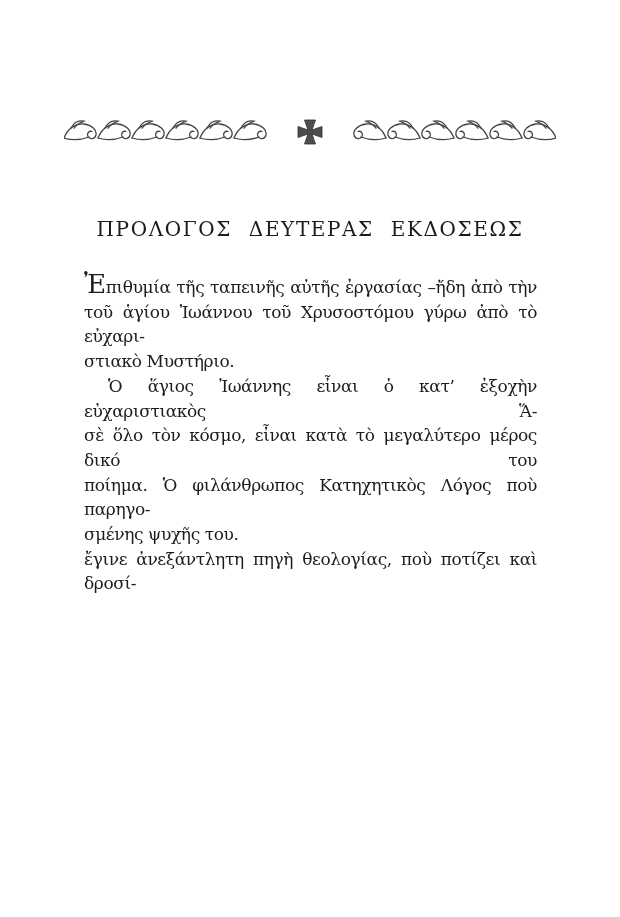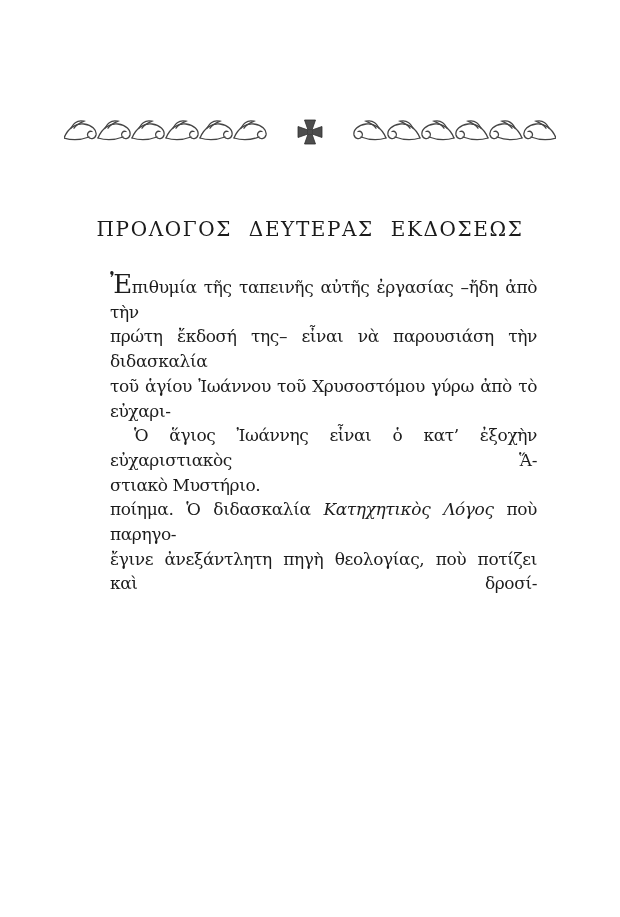--- a/index.html
+++ b/index.html
@@ -33,28 +33,28 @@
   }
   .body-text {
     position: absolute;
     left: 84px; top: 275px;
     width: 453px;
     font-size: 17px;
     line-height: 24.7px;
     letter-spacing: -0.4px;
     color: #1c1c1c;
   }
-  .line { text-align: justify; margin-left: 26px; }
+  .line { text-align: justify; }
   .line.j { text-align-last: justify; }
   .line.indent { text-indent: 24px; }
   .initial {
     font-size: 26px;
     line-height: 0;
   }
-  .it { font-style: italic; }
+  .it { }
 </style>
 </head>
 <body>
 
 <div class="page">
 
   <div class="ornament">
     <svg width="492" height="34" viewBox="0 0 492 34" xmlns="http://www.w3.org/2000/svg">
       <defs>
         <g id="wave" fill="none" stroke="#454545" stroke-width="1.3" stroke-linecap="round">
@@ -89,21 +89,22 @@
         <use href="#wave" x="136" y="0"></use>
         <use href="#wave" x="170" y="0"></use>
       </g>
     </svg>
   </div>
 
   <h1 class="title">ΠΡΟΛΟΓΟΣ ΔΕΥΤΕΡΑΣ ΕΚΔΟΣΕΩΣ</h1>
 
   <div class="body-text">
       <div class="line j"><span class="initial">Ἐ</span><span>πιθυμία τῆς ταπεινῆς αὐτῆς ἐργασίας –ἤδη ἀπὸ τὴν</span></div>
-      <div class="line j"><span>πρώτη ἔκδοσή της– εἶναι νὰ παρουσιάση τὴν διδασκαλία</span></div>
       <div class="line j"><span>τοῦ ἁγίου Ἰωάννου τοῦ Χρυσοστόμου γύρω ἀπὸ τὸ εὐχαρι-</span></div>
+      <div class="line"><span>στιακὸ Μυστήριο.</span></div>
       <div class="line j indent"><span>Ὁ ἅγιος Ἰωάννης εἶναι ὁ κατ’ ἐξοχὴν εὐχαριστιακὸς Ἅ-</span></div>
-      <div class="line"><span>στιακὸ Μυστήριο.</span></div>
-      <div class="line j"><span>ποίημα. Ὁ διδασκαλία </span><span class="it">Κατηχητικὸς Λόγος</span><span> ποὺ παρηγο-</span></div>
+      <div class="line j"><span>σὲ ὅλο τὸν κόσμο, εἶναι κατὰ τὸ μεγαλύτερο μέρος δικό του</span></div>
+      <div class="line j"><span>ποίημα. Ὁ φιλάνθρωπος </span><span class="it">Κατηχητικὸς Λόγος</span><span> ποὺ παρηγο-</span></div>
+      <div class="line"><span>σμένης ψυχῆς του.</span></div>
       <div class="line j"><span>ἔγινε ἀνεξάντλητη πηγὴ θεολογίας, ποὺ ποτίζει καὶ δροσί-</span></div>
     </div>
 
 </div>
 
 </body></html>

